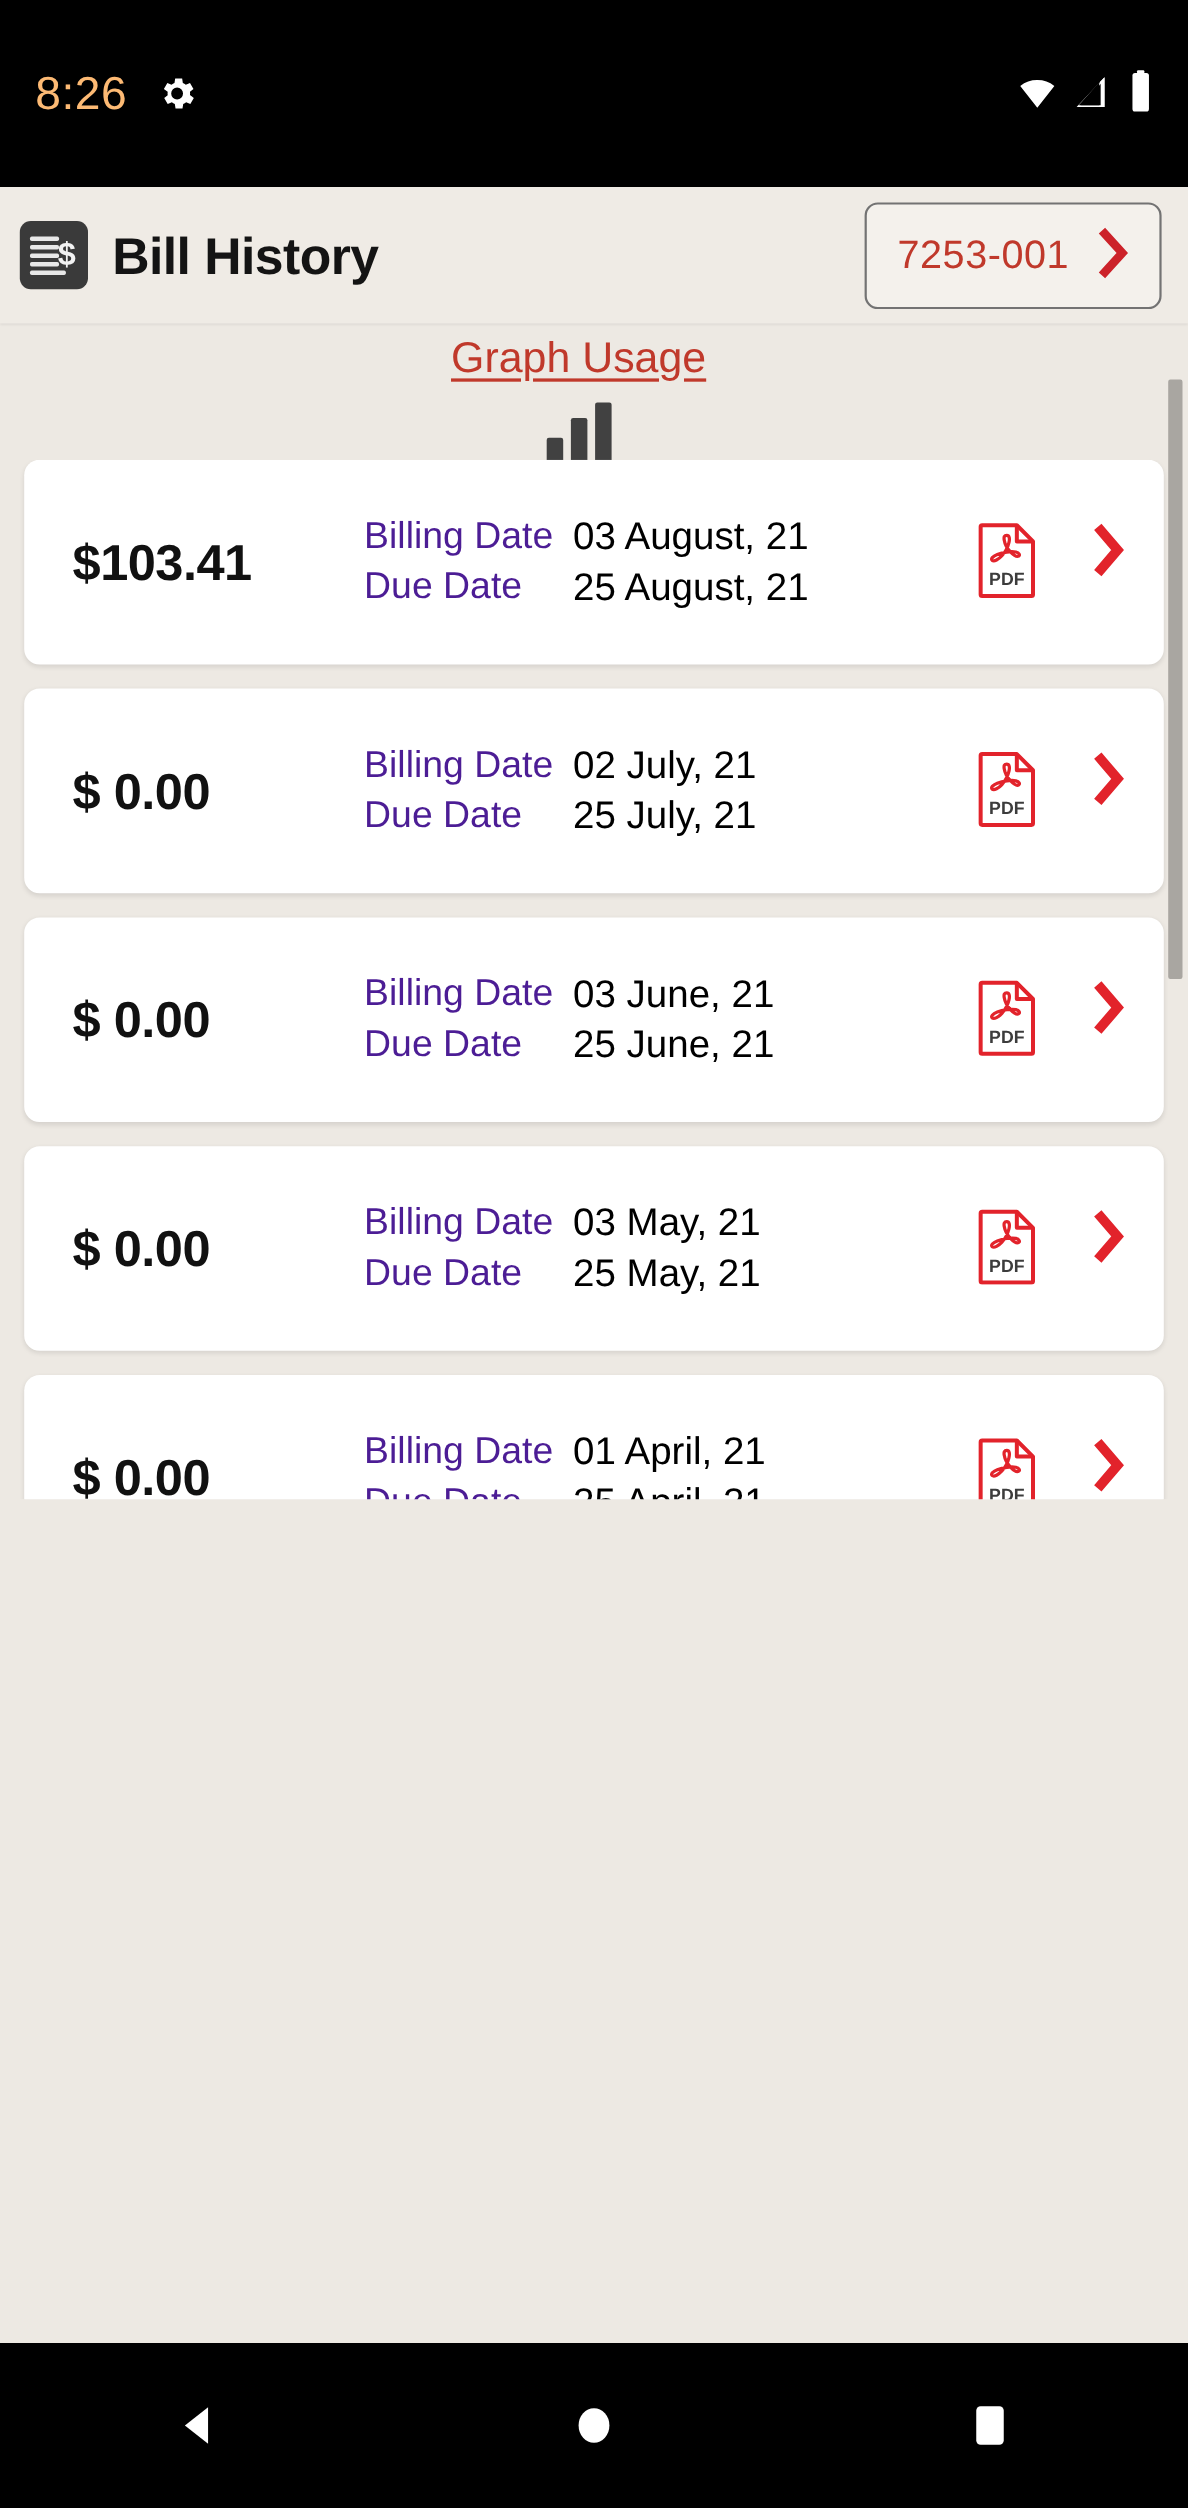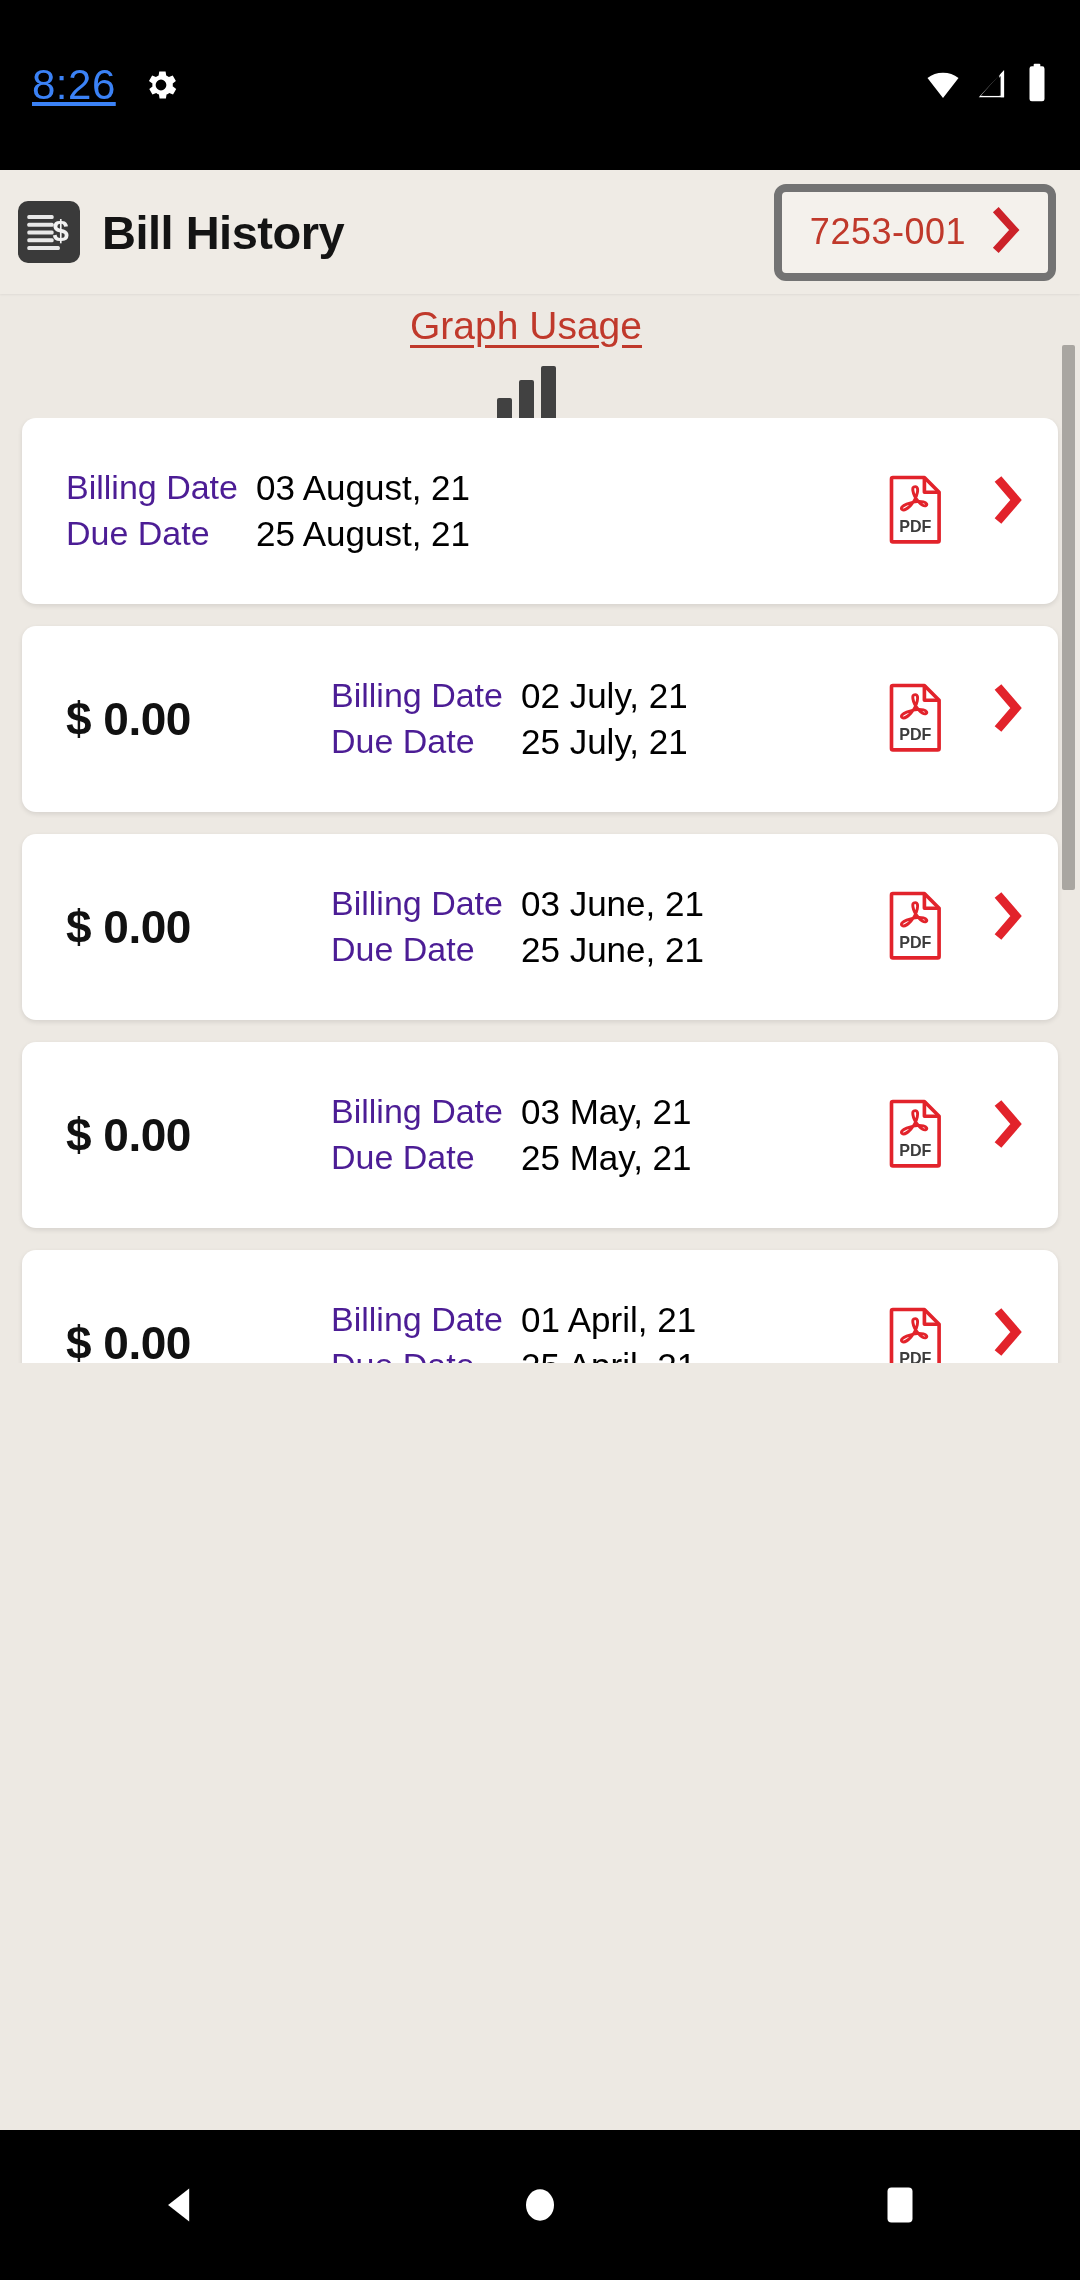--- a/index.html
+++ b/index.html
@@ -25,26 +25,25 @@
     position: absolute;
     top: 0; left: 0;
     width: 1080px;
     height: 170px;
     background: #000000;
     display: flex;
     align-items: center;
     padding: 0 30px 0 32px;
   }
   #status-time {
-    color: #3b82f6;
+    color: #fdba74;
     font-size: 42px;
     letter-spacing: 0.5px;
     line-height: 1;
     font-family: "Liberation Sans", sans-serif;
-    text-decoration: underline;
   }
   #status-gear {
     margin-left: 26px;
     display: flex;
     align-items: center;
   }
   #status-right {
     margin-left: auto;
     display: flex;
     align-items: center;
@@ -76,21 +75,21 @@
     color: #141414;
     margin-left: 22px;
     letter-spacing: -0.5px;
     white-space: nowrap;
   }
   #account-chip {
     margin-left: auto;
     min-width: 232px;
     height: 97px;
     background: #F4F1EC;
-    border: 8px solid #737373;
+    border: 2px solid #737373;
     border-radius: 12px;
     display: flex;
     align-items: center;
     justify-content: center;
     gap: 24px;
     padding: 0 28px;
   }
   #account-chip-label {
     font-size: 36px;
     color: #C0392B;
@@ -298,20 +297,21 @@
     <span id="graph-usage-link">Graph Usage</span>
     <span id="graph-bars">
       <i class="b1"></i>
         <i class="b2"></i>
         <i class="b3"></i>
     </span>
   </div>
 
   <div id="bill-list">
       <div class="bill-card">
+        <div class="bill-amount">$103.41</div>
         <div class="bill-dates">
           <span class="date-label">Billing Date</span>
           <span class="date-value">03 August, 21</span>
           <span class="date-label">Due Date</span>
           <span class="date-value">25 August, 21</span>
         </div>
         <div class="bill-actions">
           <span><svg class="pdf-icon" viewBox="0 0 40 50">
               <path d="M3.5 2.5h22.5L36.5 13v34.5a1 1 0 0 1-1 1H3.5a1 1 0 0 1-1-1V3.5a1 1 0 0 1 1-1z" fill="#FFFFFF" stroke="#E2232B" stroke-width="2.6" stroke-linejoin="round"></path>
               <path d="M26 2.5V13h10.5" fill="none" stroke="#E2232B" stroke-width="2.6" stroke-linejoin="round"></path>

